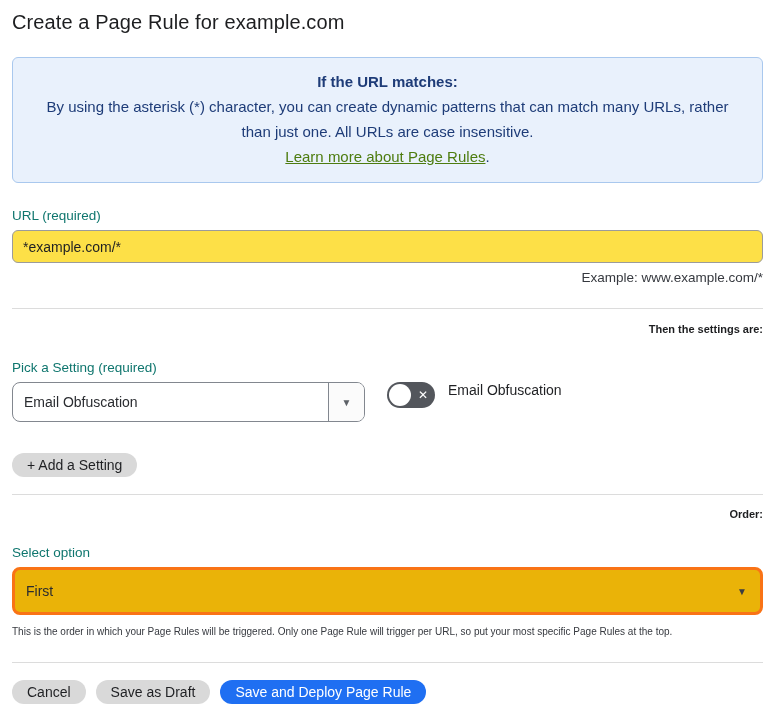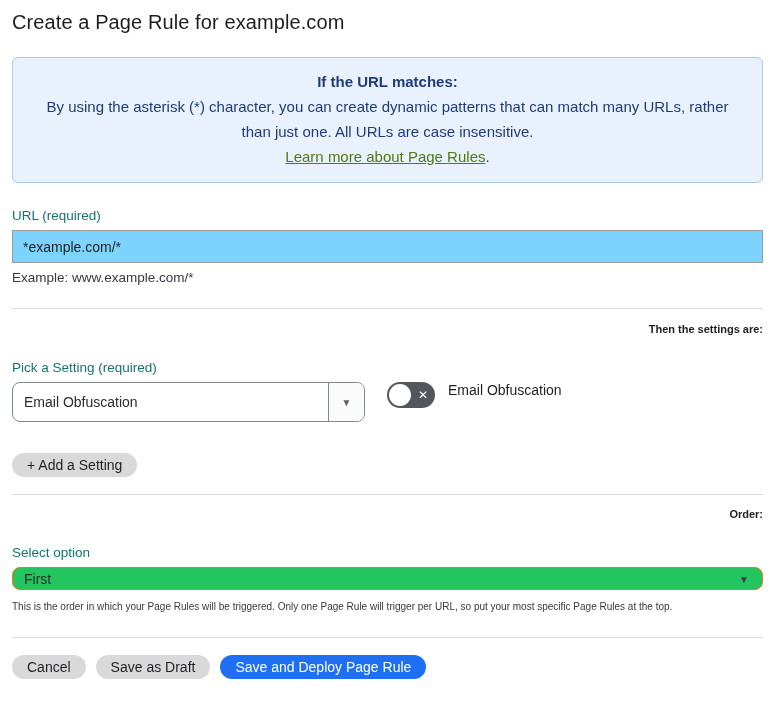--- a/index.html
+++ b/index.html
@@ -38,32 +38,33 @@
   .field-label {
     margin-top: 25px;
     font-size: 13.5px;
     color: #0f766e;
   }
   .url-input {
     display: block;
     width: 100%;
     margin-top: 7px;
     height: 33px;
-    background: #7dd3fc;
+    background: #fde047;
     border: 1px solid #9b9b9b;
-    border-radius: 0;
+    border-radius: 6px;
     padding: 0 10px;
     font-family: "Liberation Sans", sans-serif;
     font-size: 14px;
     color: #1f2023;
   }
   .helper-text {
     margin-top: 7px;
     font-size: 13.5px;
     color: #36393f;
+    text-align: right;
   }
   .divider {
     border: none;
     border-top: 1px solid #dcdcdc;
     margin: 0;
   }
   .div-1 { margin-top: 23px; }
   .section-heading {
     font-size: 11px;
     font-weight: 700;
@@ -146,24 +147,24 @@
     color: #1f2023;
     background: #d9d9d9;
   }
   .add-setting-btn { margin-top: 31px; }
   .div-2 { margin-top: 17px; }
   .sh-2 { margin-top: 13px; }
   .select-box {
     position: relative;
     margin-top: 7px;
     width: 100%;
-    height: 23px;
-    border: 1px solid #f97316;
+    height: 48px;
+    border: 3px solid #f97316;
     border-radius: 8px;
-    background: #22c55e;
+    background: #eab308;
     display: flex;
     align-items: center;
     padding-left: 11px;
     font-size: 14px;
     color: #2a2c30;
     cursor: pointer;
   }
   .select-box .sel-arrow {
     position: absolute;
     right: 13px; top: 50%;

